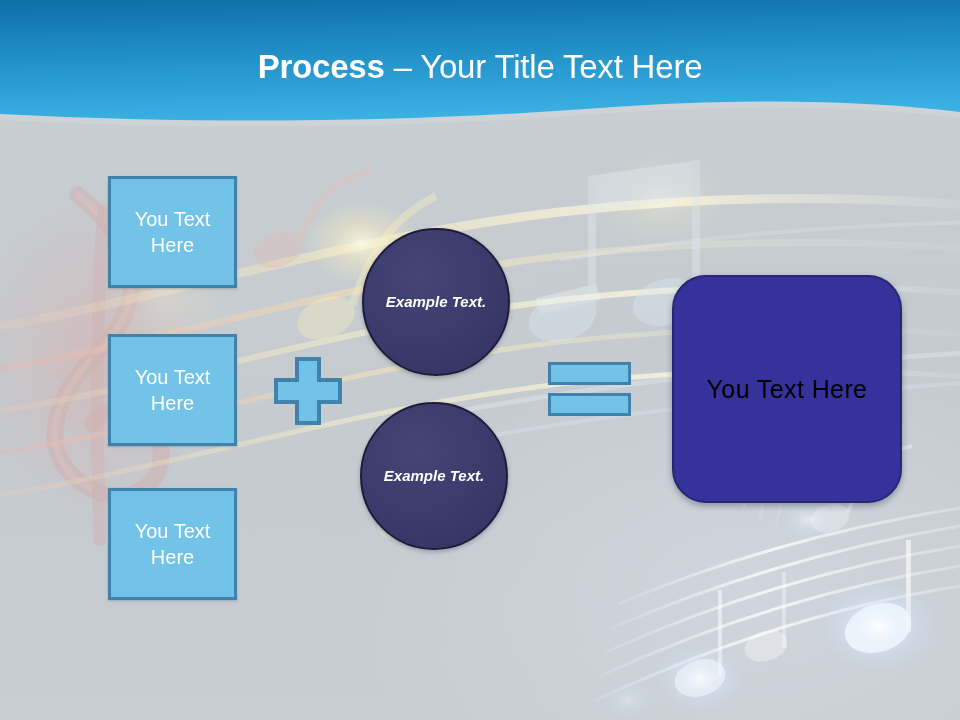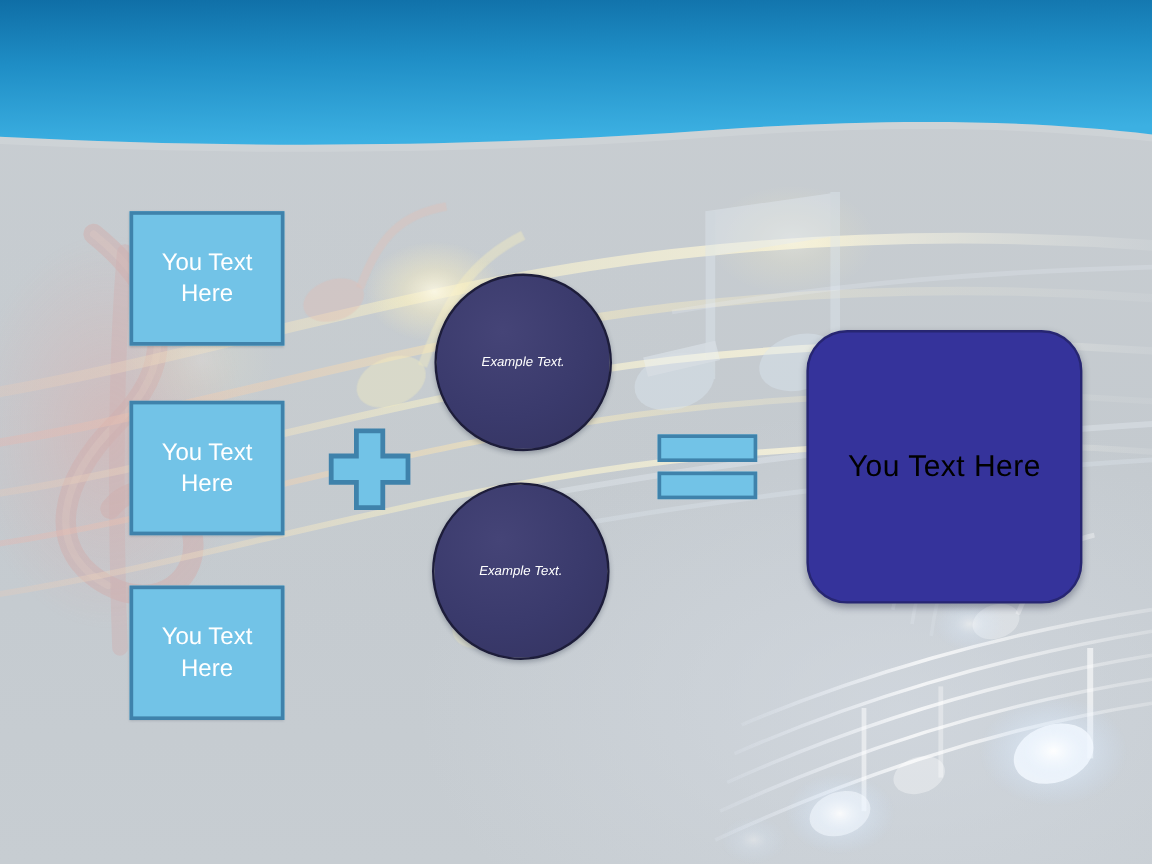--- a/index.html
+++ b/index.html
@@ -84,22 +84,22 @@
   }
 
   
   .circle {
     position: absolute;
     border-radius: 50%;
     background: radial-gradient(circle at 38% 32%, #454477 0%, #3a3a6c 55%, #33325f 100%);
     border: 2px solid #1d1d3a;
     box-sizing: border-box;
     color: #ffffff;
-    font-size: 11px;
-    font-weight: normal;
+    font-size: 15px;
+    font-weight: bold;
     font-style: italic;
     line-height: 22px;
     text-align: center;
     display: flex;
     align-items: center;
     justify-content: center;
     box-shadow: 0 2px 4px rgba(30,40,60,0.3);
   }
   #circle1 { left: 362px; top: 228px; width: 148px; height: 148px; }
   #circle2 { left: 360px; top: 402px; width: 148px; height: 148px; }
@@ -274,20 +274,23 @@
         <stop offset="0%" stop-color="#0f6ea6"></stop>
         <stop offset="45%" stop-color="#1f8ec6"></stop>
         <stop offset="100%" stop-color="#3cb0e2"></stop>
       </linearGradient>
     </defs>
     <path d="M0 0 L960 0 L960 112 C 860 100, 740 98, 600 108 C 440 120, 230 126, 0 114 Z" fill="url(#hdrGrad)"></path>
     <path d="M0 114 C 230 126, 440 120, 600 108 C 740 98, 860 100, 960 112 L960 118
              C 860 106, 740 104, 600 114 C 440 126, 230 132, 0 120 Z" fill="#ffffff" opacity="0.12"></path>
   </svg>
 
+  <div class="slide-title">
+    <span class="t-bold">Process </span><span class="t-norm">– Your Title Text Here</span>
+  </div>
 
   <div id="box1" class="text-box">
     <span>You Text Here</span>
   </div>
   <div id="box2" class="text-box">
     <span>You Text Here</span>
   </div>
   <div id="box3" class="text-box">
     <span>You Text Here</span>
   </div>

